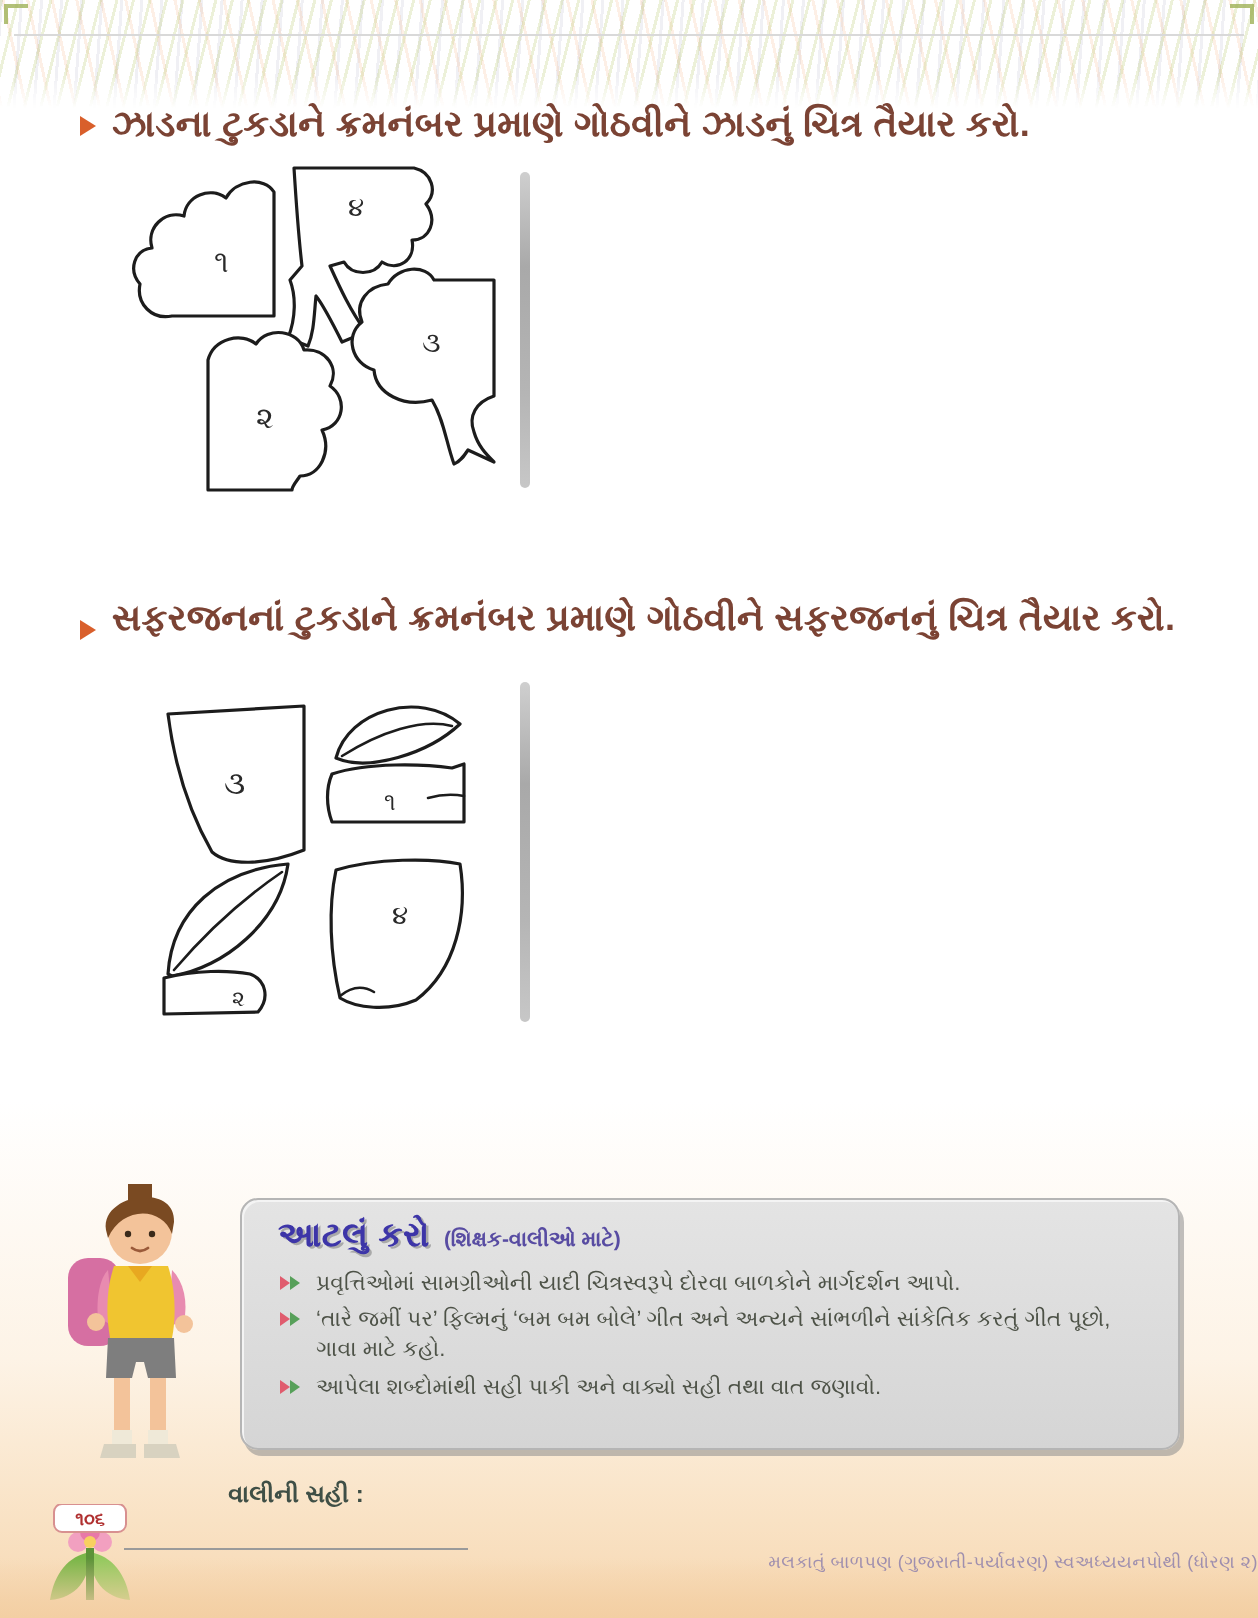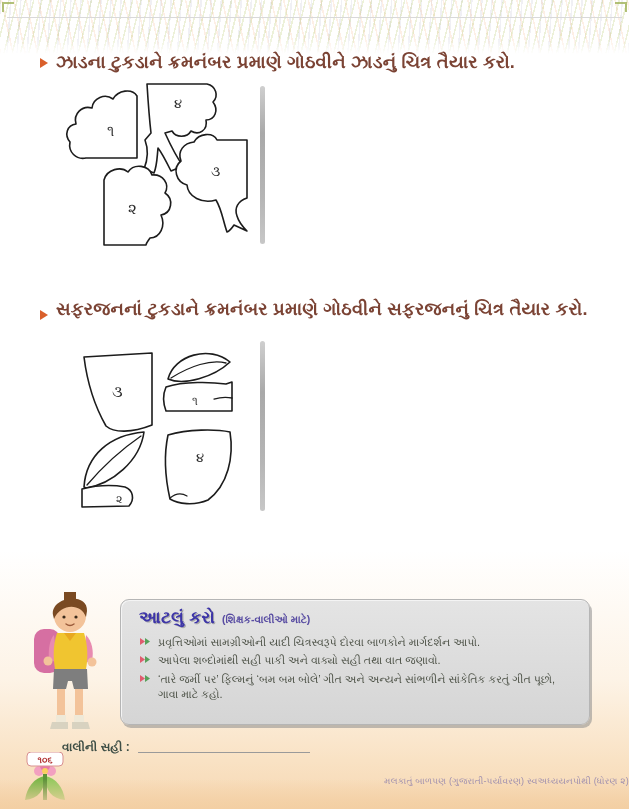--- a/index.html
+++ b/index.html
@@ -64,21 +64,21 @@
   .activity-title {
     font-size:17px; font-weight:bold; color:#3d35a8;
     text-shadow:1.2px 1.2px 0 #a9a9a9; letter-spacing:.3px;
   }
   .activity-subtitle { font-size:10.5px; font-weight:bold; color:#584ca2; }
   .activity-list { margin-top:7px; display:flex; flex-direction:column; gap:3.5px; }
   .activity-item { display:flex; align-items:flex-start; gap:6px; }
   .activity-item .chev { flex:0 0 auto; margin-top:2px; }
   .activity-item .txt { font-size:11px; color:#4d5247; line-height:1.35; }
 
-  .signature { position:absolute; left:62px; top:740px; display:flex; align-items:flex-start; gap:8px; }
+  .signature { position:absolute; left:62px; top:740px; display:flex; align-items:center; gap:8px;flex-direction:column; }
   .signature .lbl { font-size:12px; font-weight:600; color:#3f4f46; }
   .signature .line { width:172px; border-bottom:1px solid #9a9a9a; height:13px; }
 
   .kid { position:absolute; left:26px; top:589px; }
   .flower-logo { position:absolute; left:14px; top:752px; }
 
   .footer-band {
     position:absolute; left:0; right:0; bottom:0; height:30px;
     background: linear-gradient(180deg, rgba(246,213,174,0), #f3cfa3);
   }
@@ -189,28 +189,28 @@
           <path d="M1,1 L6,4.5 L1,8 Z" fill="#e05c6e"></path>
             <path d="M6,1 L11,4.5 L6,8 Z" fill="#57a05a"></path>
         </svg>
         <span class="txt">પ્રવૃત્તિઓમાં સામગ્રીઓની યાદી ચિત્રસ્વરૂપે દોરવા બાળકોને માર્ગદર્શન આપો.</span>
       </div>
       <div class="activity-item">
         <svg class="chev" width="13" height="9" viewBox="0 0 13 9">
           <path d="M1,1 L6,4.5 L1,8 Z" fill="#e05c6e"></path>
             <path d="M6,1 L11,4.5 L6,8 Z" fill="#57a05a"></path>
         </svg>
-        <span class="txt">આપેલા શબ્દોમાંથી સહી પાકી અને વાક્યો સહી તથા વાત જણાવો.</span>
+        <span class="txt">‘તારે જમીં પર’ ફિલ્મનું ‘બમ બમ બોલે’ ગીત અને અન્યને સાંભળીને સાંકેતિક કરતું ગીત પૂછો, ગાવા માટે કહો.</span>
       </div>
       <div class="activity-item">
         <svg class="chev" width="13" height="9" viewBox="0 0 13 9">
           <path d="M1,1 L6,4.5 L1,8 Z" fill="#e05c6e"></path>
             <path d="M6,1 L11,4.5 L6,8 Z" fill="#57a05a"></path>
         </svg>
-        <span class="txt">‘તારે જમીં પર’ ફિલ્મનું ‘બમ બમ બોલે’ ગીત અને અન્યને સાંભળીને સાંકેતિક કરતું ગીત પૂછો, ગાવા માટે કહો.</span>
+        <span class="txt">આપેલા શબ્દોમાંથી સહી પાકી અને વાક્યો સહી તથા વાત જણાવો.</span>
       </div>
     </div>
   </div>
 
   <div class="signature">
     <span class="lbl">વાલીની સહી :</span>
     <span class="line"></span>
   </div>
 
   <svg class="flower-logo" width="62" height="56" viewBox="0 0 62 56">

